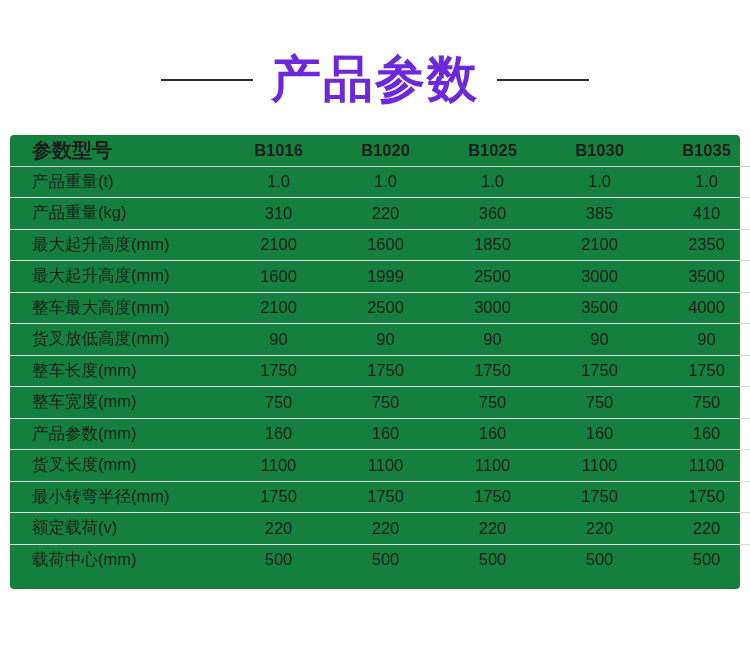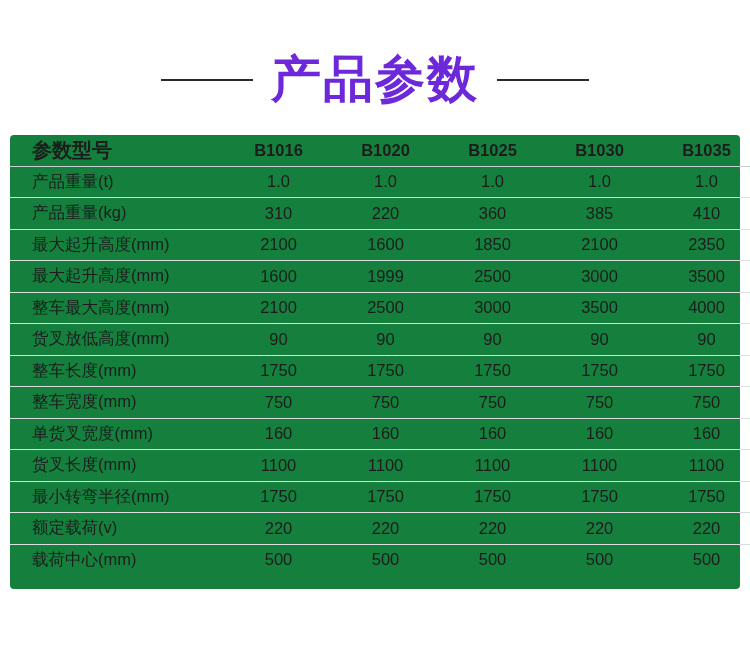--- a/index.html
+++ b/index.html
@@ -190,21 +190,21 @@
         </tr>
         <tr>
           <td class="row-label">整车宽度(mm)</td>
           <td>750</td>
           <td>750</td>
           <td>750</td>
           <td>750</td>
           <td>750</td>
         </tr>
         <tr>
-          <td class="row-label">单货叉宽度(mm)</td>
+          <td class="row-label">产品参数(mm)</td>
           <td>160</td>
           <td>160</td>
           <td>160</td>
           <td>160</td>
           <td>160</td>
         </tr>
         <tr>
           <td class="row-label">货叉长度(mm)</td>
           <td>1100</td>
           <td>1100</td>

